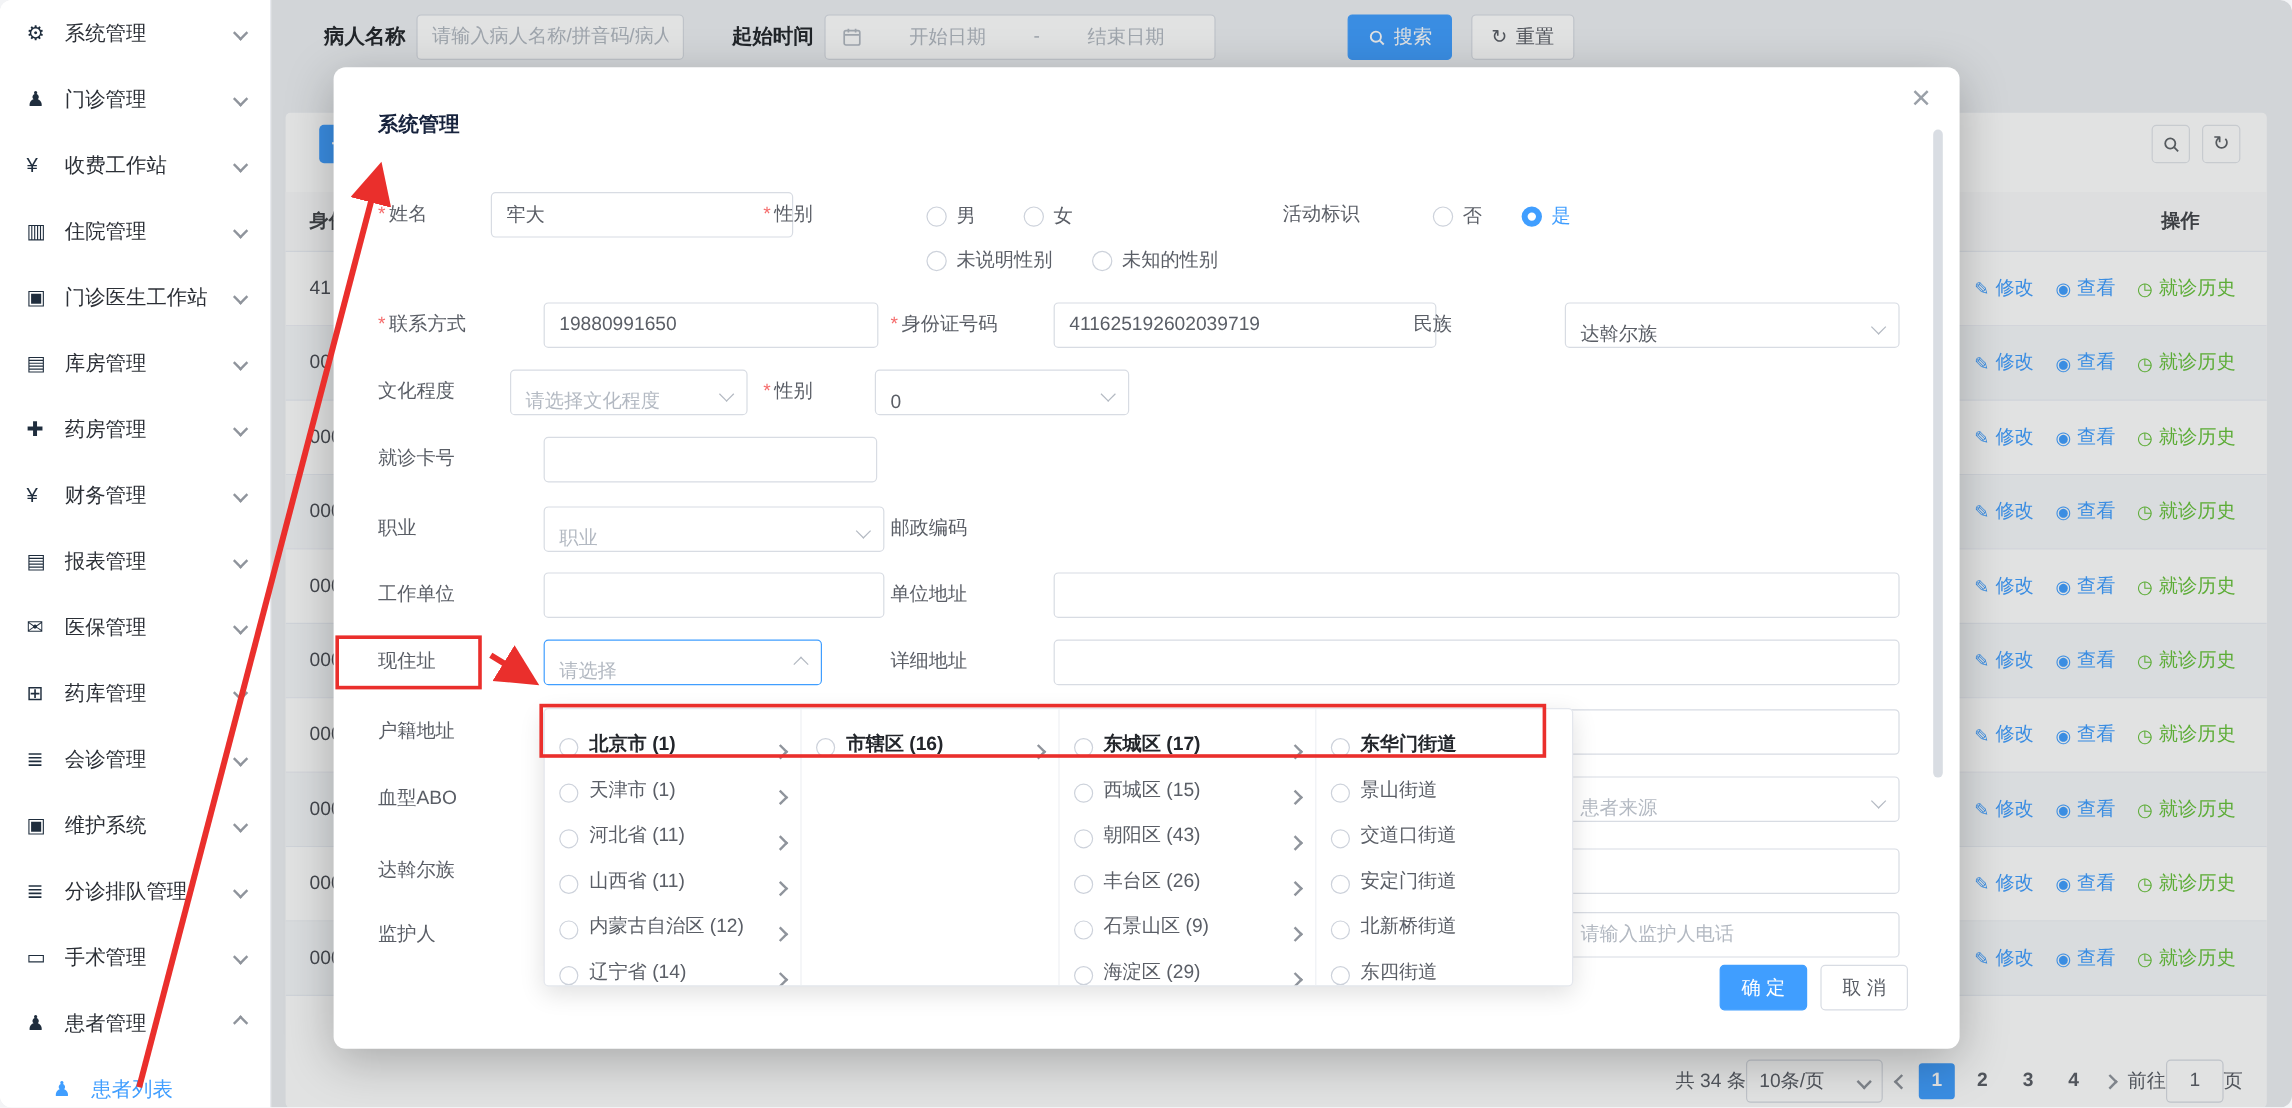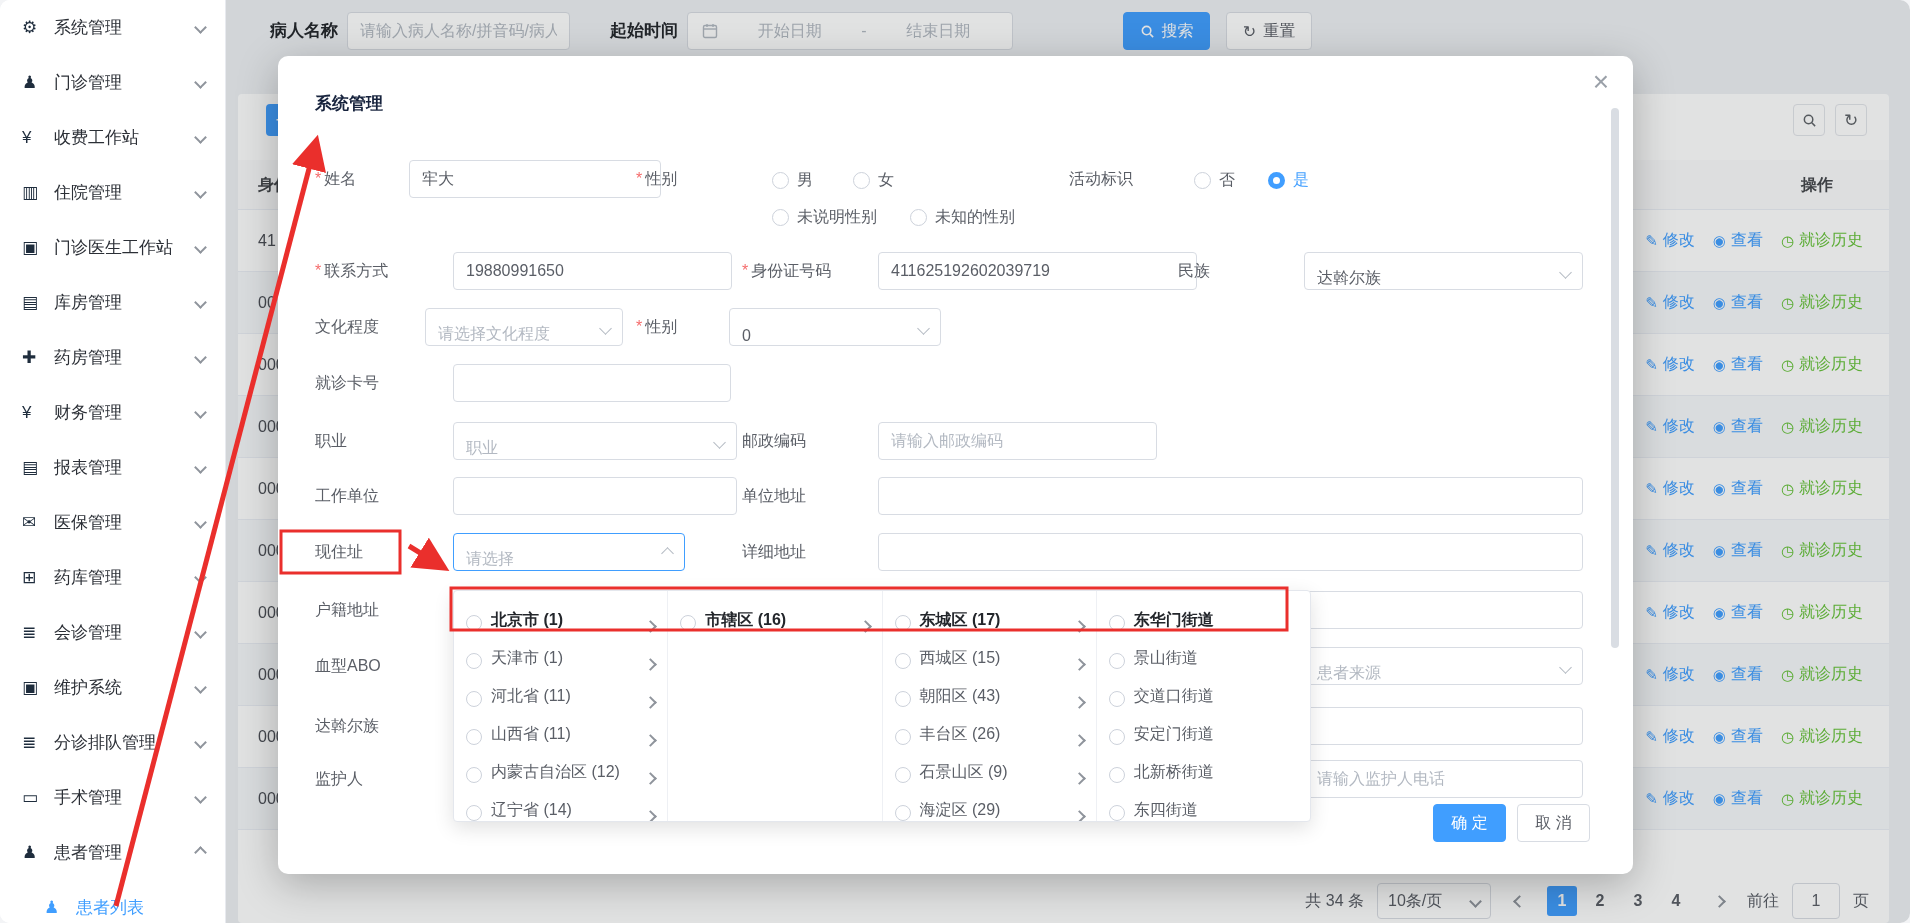--- a/index.html
+++ b/index.html
@@ -40,21 +40,21 @@
 .tbody{position:absolute;left:0;right:0;top:116px;height:622px;overflow:hidden}
 .trow{position:relative;height:62px;background:#fff;border-bottom:1px solid #ebeef5}
 .trow.striped{background:#f6f8fb}
 .frag{position:absolute;left:20px;line-height:61px;font-size:16px;color:#4b4e55}
 .acts{position:absolute;right:0;top:0;height:100%;display:flex;align-items:center;gap:18px;padding-right:26px}
 .act{display:flex;align-items:center;gap:5px;font-size:16px;cursor:pointer;white-space:nowrap}
 .act.edit,.act.view{color:#409eff}
 .act.history{color:#67c23a}
 .aicon{font-style:normal;font-size:15px}
 
-.pagination{position:absolute;right:20px;top:789px;display:flex;align-items:center;gap:13px;font-size:16px;color:#5a5e66}
+.pagination{position:absolute;right:20px;top:789px;display:flex;align-items:center;font-size:16px;color:#5a5e66}
 .psel{width:114px;height:36px;border:1px solid #d8dce3;border-radius:4px;background:#fff;display:flex;align-items:center;justify-content:space-between;padding:0 10px;cursor:pointer}
 .pnav{width:30px;height:30px;display:flex;align-items:center;justify-content:center;cursor:pointer}
 .pages{display:flex;gap:8px}
 .page{width:30px;height:30px;border:none;background:transparent;font-size:16px;font-weight:600;color:#5a5e66;border-radius:3px;cursor:pointer}
 .page.active{background:#409eff;color:#fff}
 .goto-input{width:48px;height:36px;border:1px solid #d8dce3;border-radius:4px;text-align:center;font-size:16px;color:#5a5e66;background:#fff}
 
 
 .mask{position:absolute;left:226px;top:0;right:0;bottom:0;background:rgba(25,28,34,0.13);z-index:50}
 
@@ -490,21 +490,20 @@
 
     <div class="flabel" style="left:37px;top:308px">就诊卡号</div>
     <input class="fld" style="left: 175px; top: 308px; width: 278px;">
 
     <div class="flabel" style="left:37px;top:366px">职业</div>
     <div class="fld sel" style="left:175px;top:366px;width:284px">
         <span class="ph">职业</span>
         <i class="chev down"></i>
       </div>
     <div class="flabel" style="left:464px;top:366px">邮政编码</div>
-    <input class="fld" style="left: 600px; top: 366px; width: 279px;" placeholder="请输入邮政编码">
 
     <div class="flabel" style="left:37px;top:421px">工作单位</div>
     <input class="fld" style="left: 175px; top: 421px; width: 284px;">
     <div class="flabel" style="left:464px;top:421px">单位地址</div>
     <input class="fld" style="left: 600px; top: 421px; width: 705px;">
 
     <div class="flabel" style="left:37px;top:477px">现住址</div>
     <div class="fld sel focus" style="left:175px;top:477px;width:232px">
         <span class="ph">请选择</span>
         <i class="chev up"></i>

